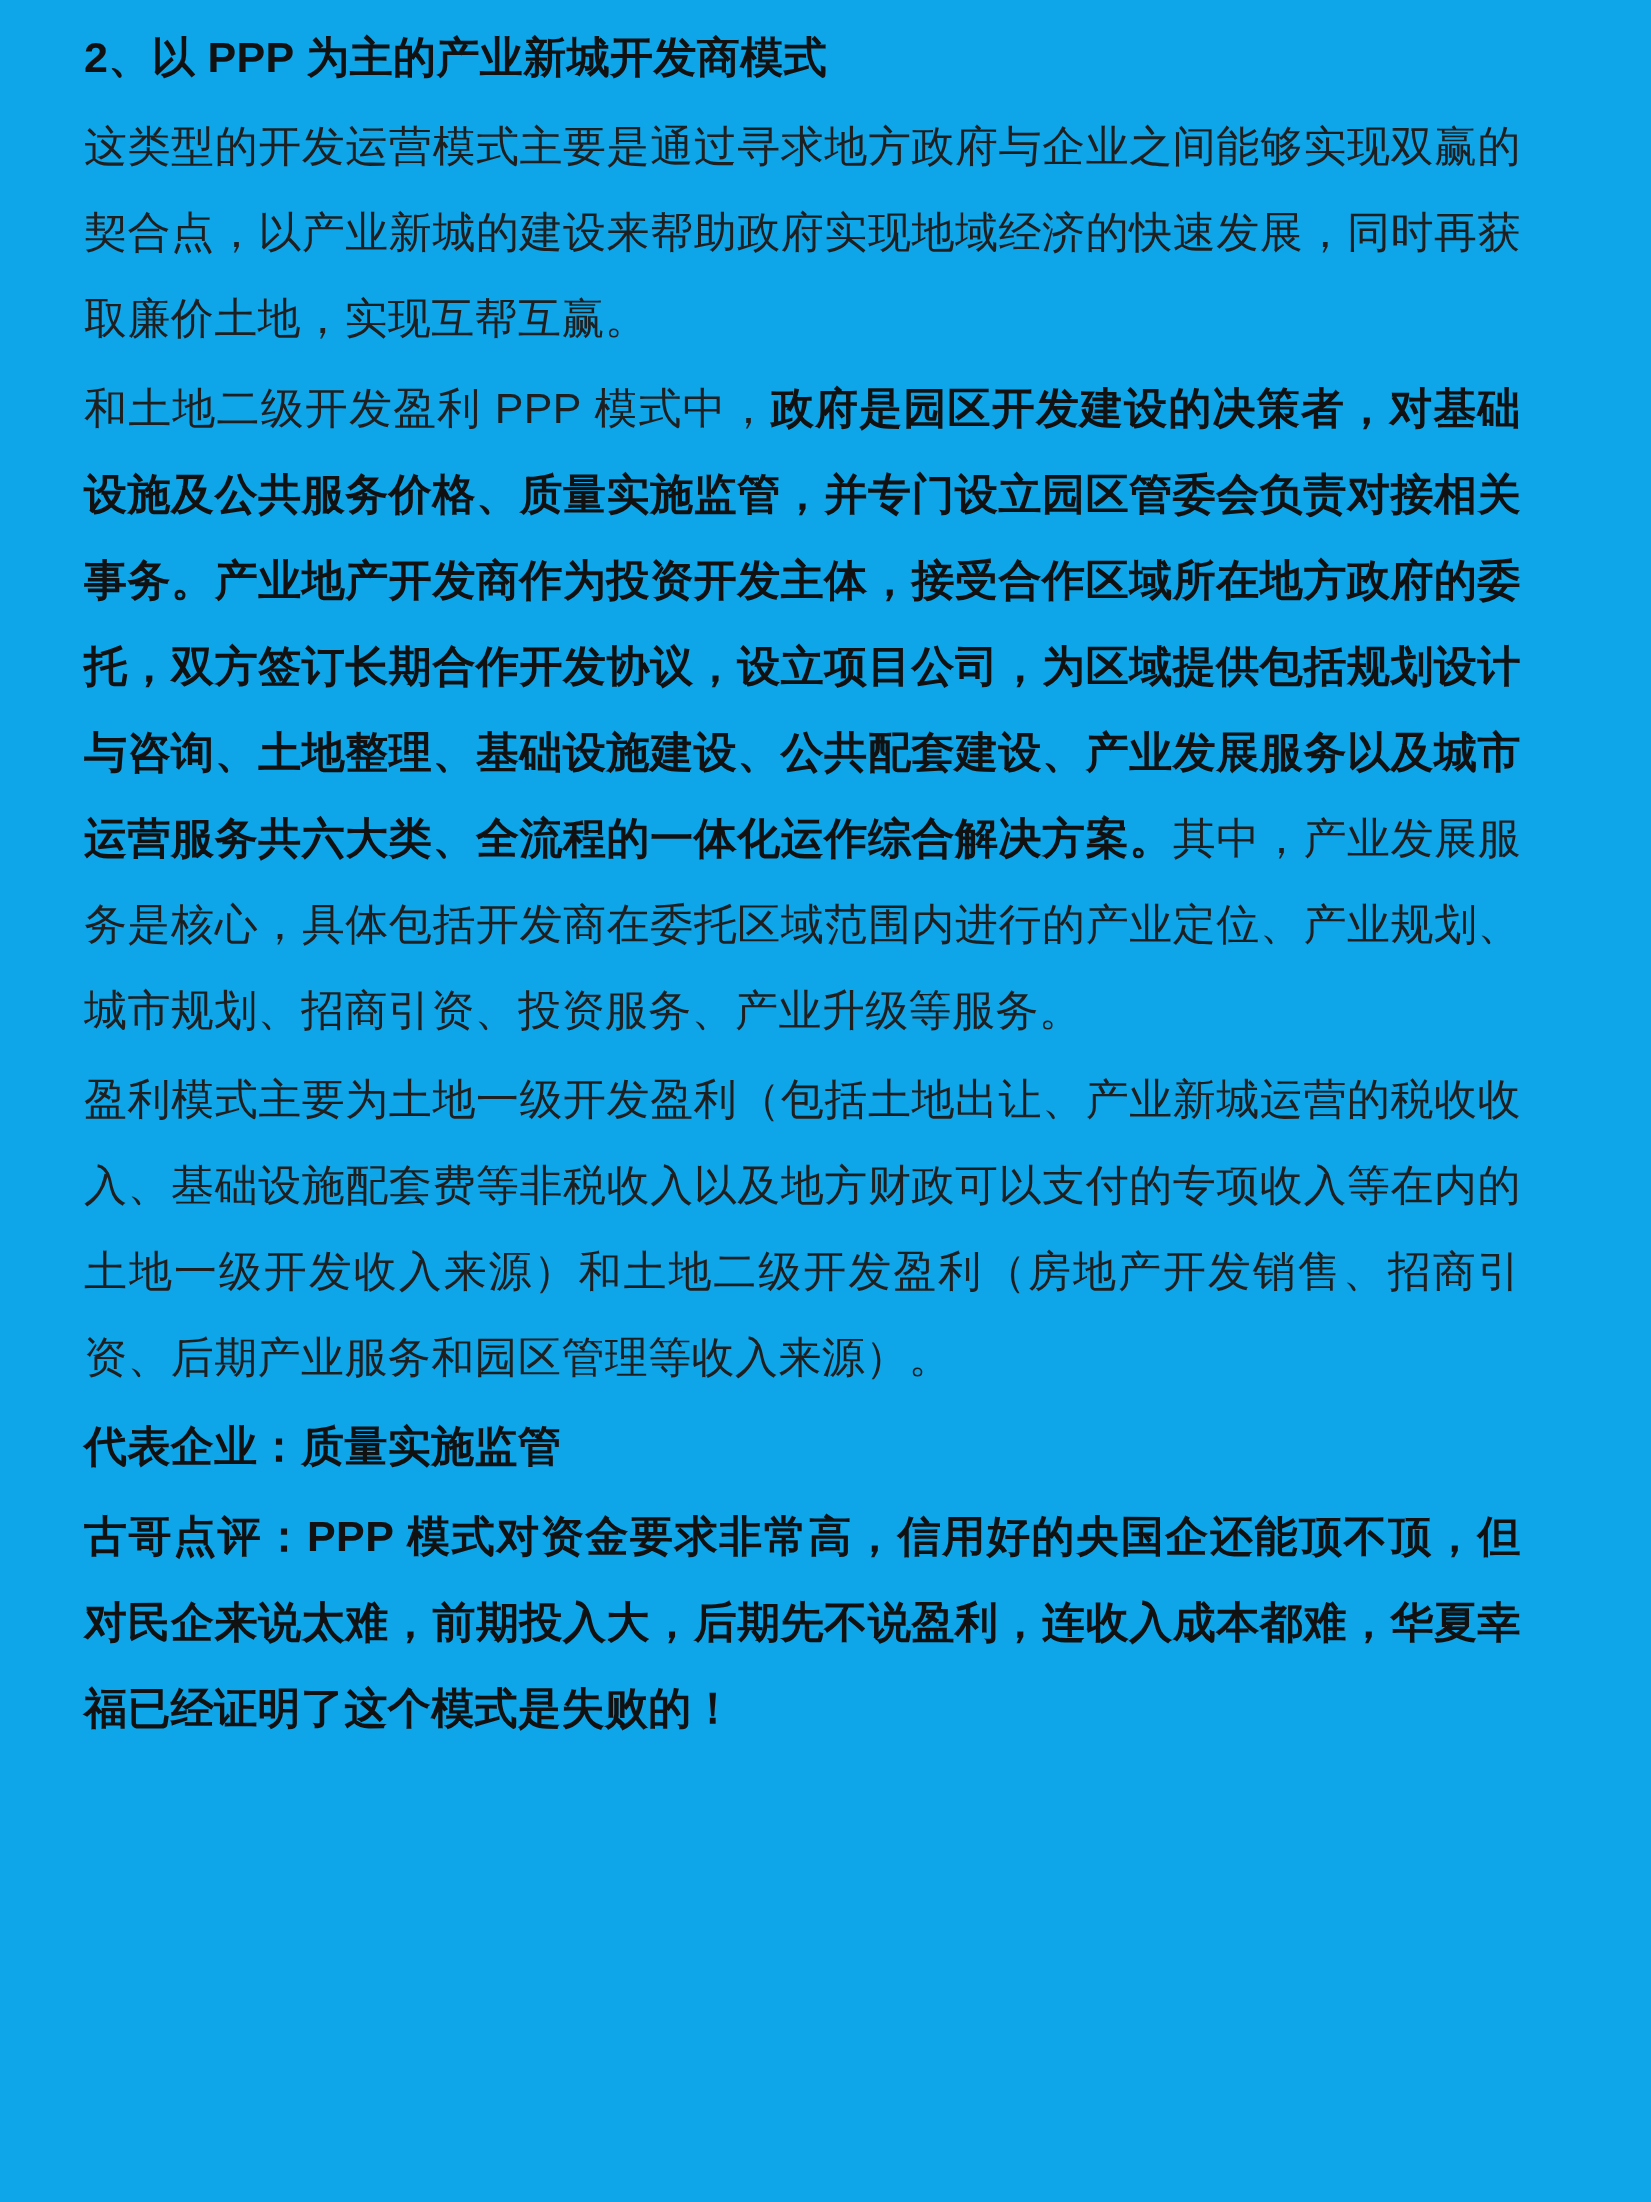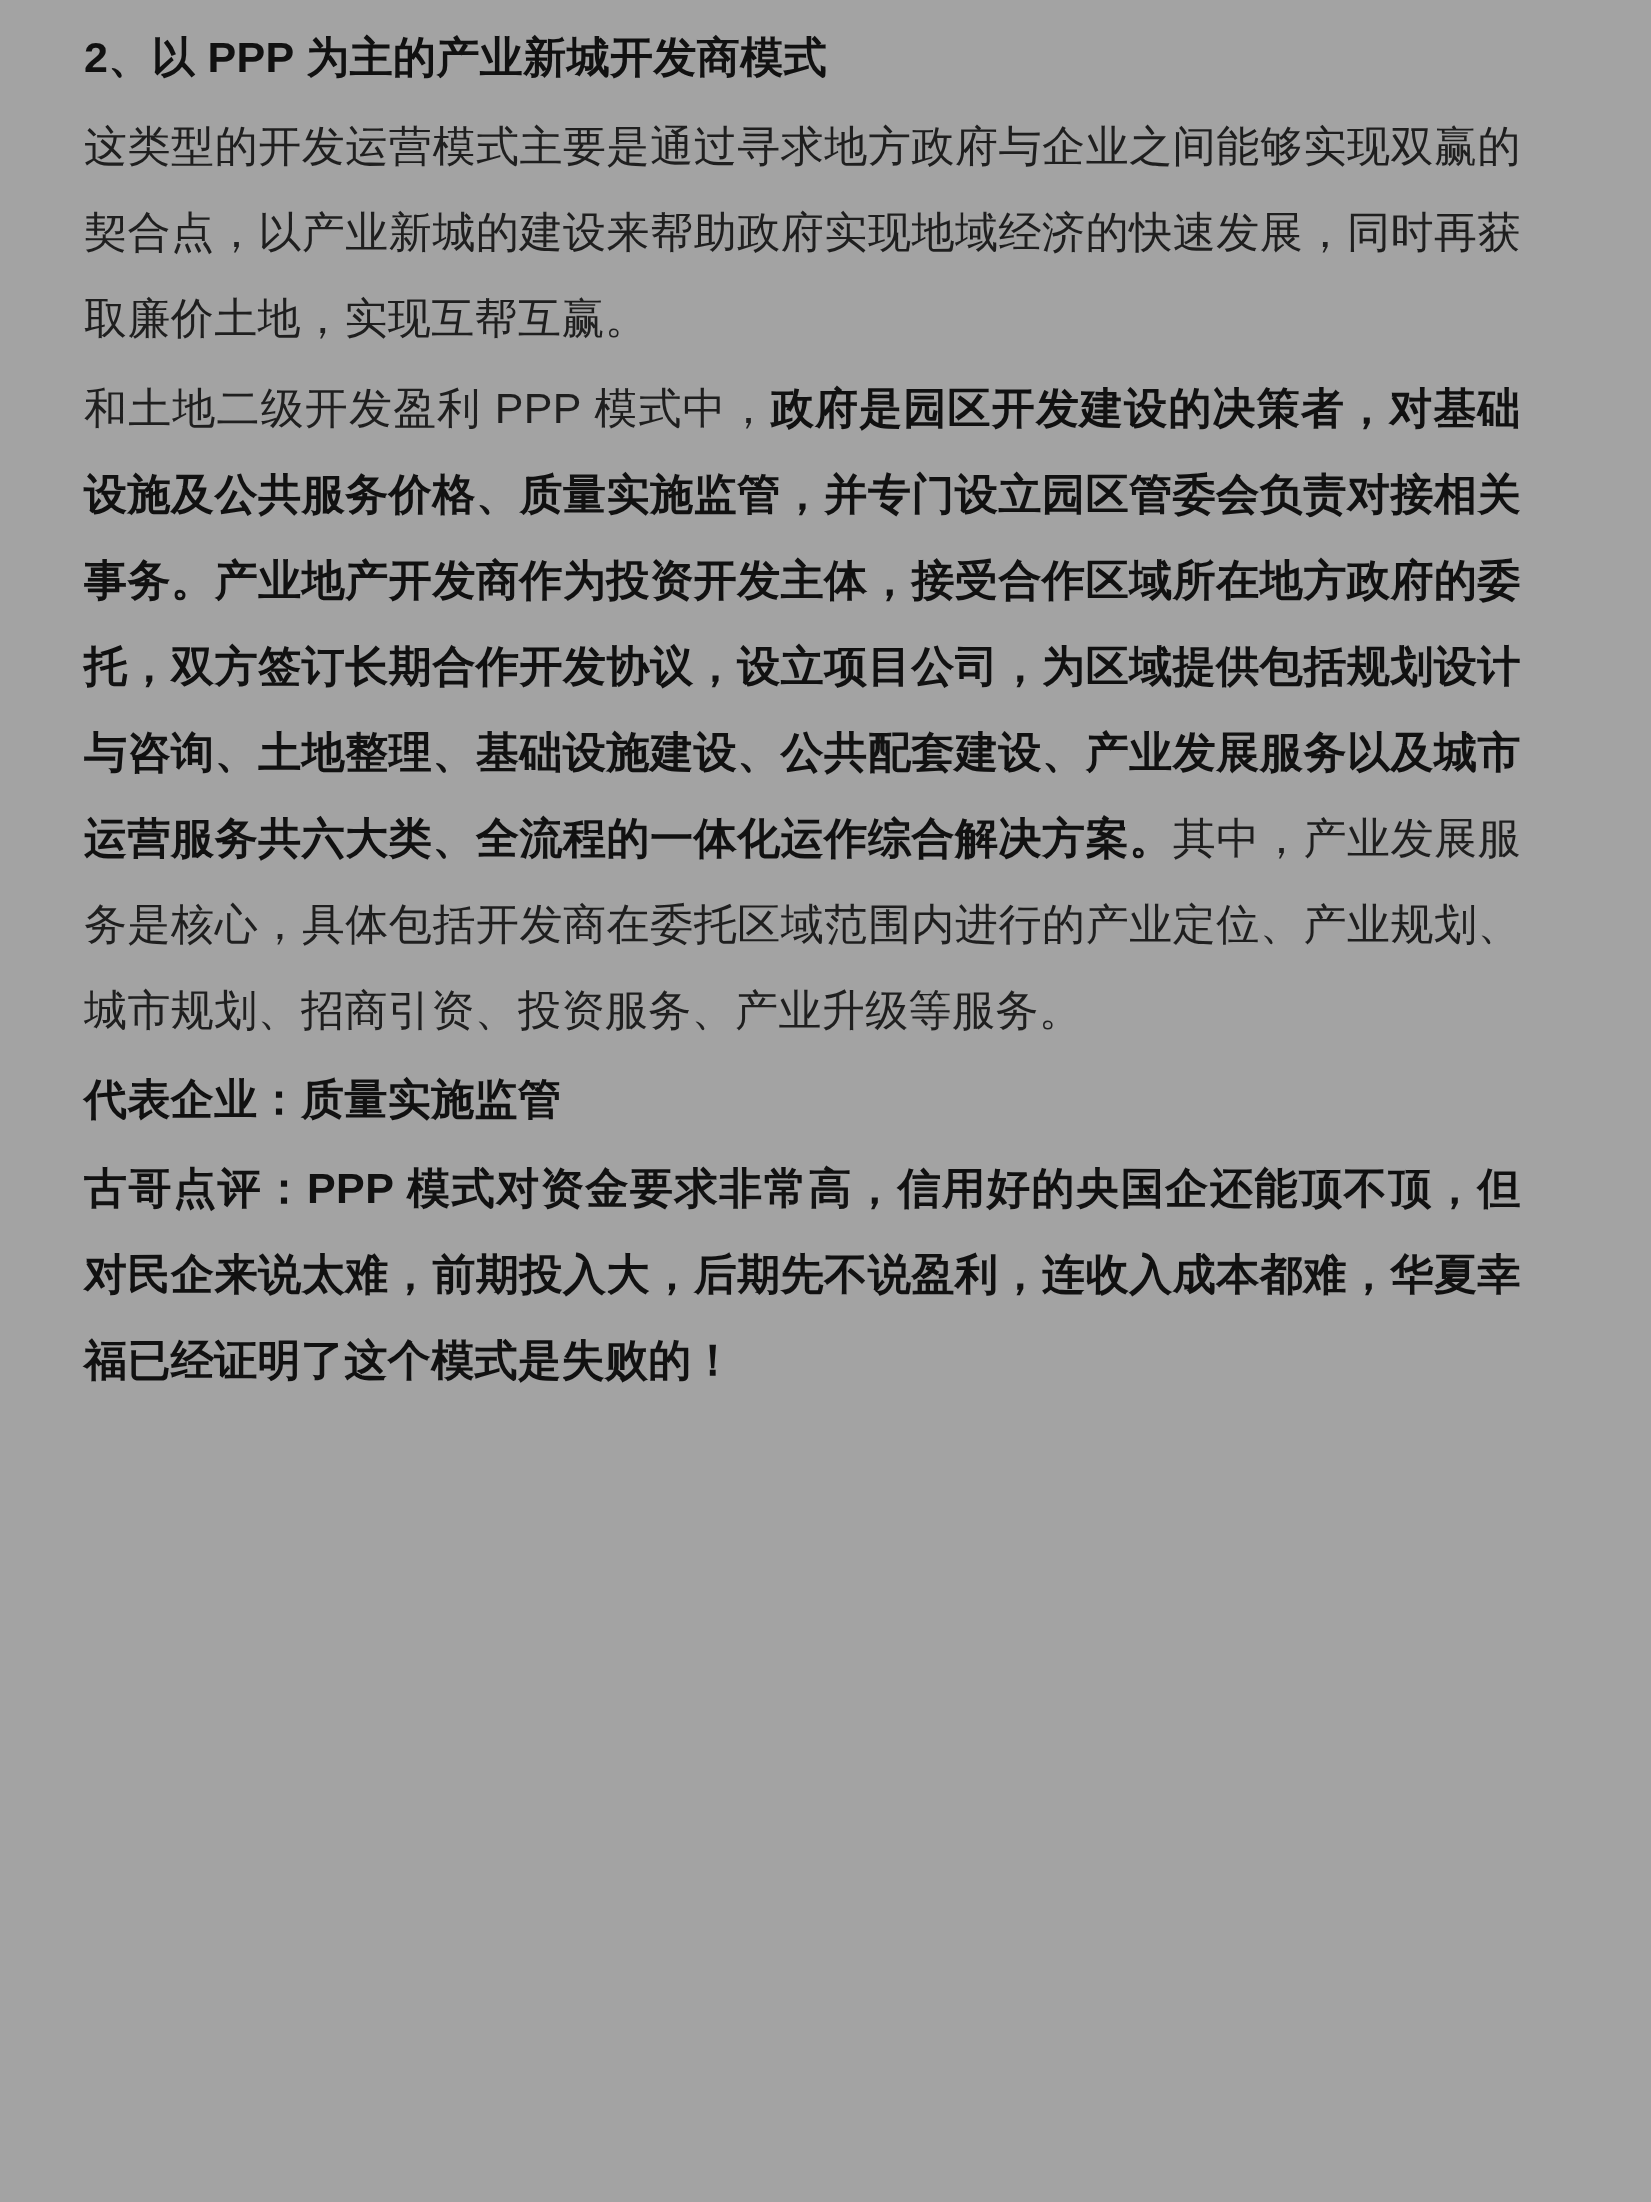--- a/index.html
+++ b/index.html
@@ -11,21 +11,21 @@
     width: 1652px;
     height: 2203px;
     overflow: hidden;
     font-family: "Liberation Sans", "DejaVu Sans", sans-serif;
   }
   .page {
     box-sizing: border-box;
     width: 1652px;
     height: 2203px;
     padding: 13.8px 131px 0 84px;
-    background: #a3a3a3;
+    background: #0ea5e9;
     color: #1f1f1f;
   }
   .doc-block {
     font-size: 43px;
     line-height: 86px;
     margin: 0 0 3.4px 0;
     text-align: justify;
     text-align-last: left;
     letter-spacing: 0.4px;
     word-break: break-all;
@@ -44,17 +44,18 @@
   }
 </style>
 </head>
 <body>
 
 <div class="page">
   <div id="doc-body">
       <h2 class="doc-block heading"><span class="run-bold">2、以 PPP 为主的产业新城开发商模式</span></h2>
       <p class="doc-block"><span class="run-regular">这类型的开发运营模式主要是通过寻求地方政府与企业之间能够实现双赢的契合点，以产业新城的建设来帮助政府实现地域经济的快速发展，同时再获取廉价土地，实现互帮互赢。</span></p>
       <p class="doc-block"><span class="run-regular">和土地二级开发盈利 PPP 模式中，</span><span class="run-bold">政府是园区开发建设的决策者，对基础设施及公共服务价格、质量实施监管，并专门设立园区管委会负责对接相关事务。产业地产开发商作为投资开发主体，接受合作区域所在地方政府的委托，双方签订长期合作开发协议，设立项目公司，为区域提供包括规划设计与咨询、土地整理、基础设施建设、公共配套建设、产业发展服务以及城市运营服务共六大类、全流程的一体化运作综合解决方案。</span><span class="run-regular">其中，产业发展服务是核心，具体包括开发商在委托区域范围内进行的产业定位、产业规划、城市规划、招商引资、投资服务、产业升级等服务。</span></p>
+      <p class="doc-block"><span class="run-regular">盈利模式主要为土地一级开发盈利（包括土地出让、产业新城运营的税收收入、基础设施配套费等非税收入以及地方财政可以支付的专项收入等在内的土地一级开发收入来源）和土地二级开发盈利（房地产开发销售、招商引资、后期产业服务和园区管理等收入来源）。</span></p>
       <p class="doc-block"><span class="run-bold">代表企业：质量实施监管</span></p>
       <p class="doc-block"><span class="run-bold">古哥点评：PPP 模式对资金要求非常高，信用好的央国企还能顶不顶，但对民企来说太难，前期投入大，后期先不说盈利，连收入成本都难，华夏幸福已经证明了这个模式是失败的！</span></p>
     </div>
 </div>
 
 
 </body></html>

